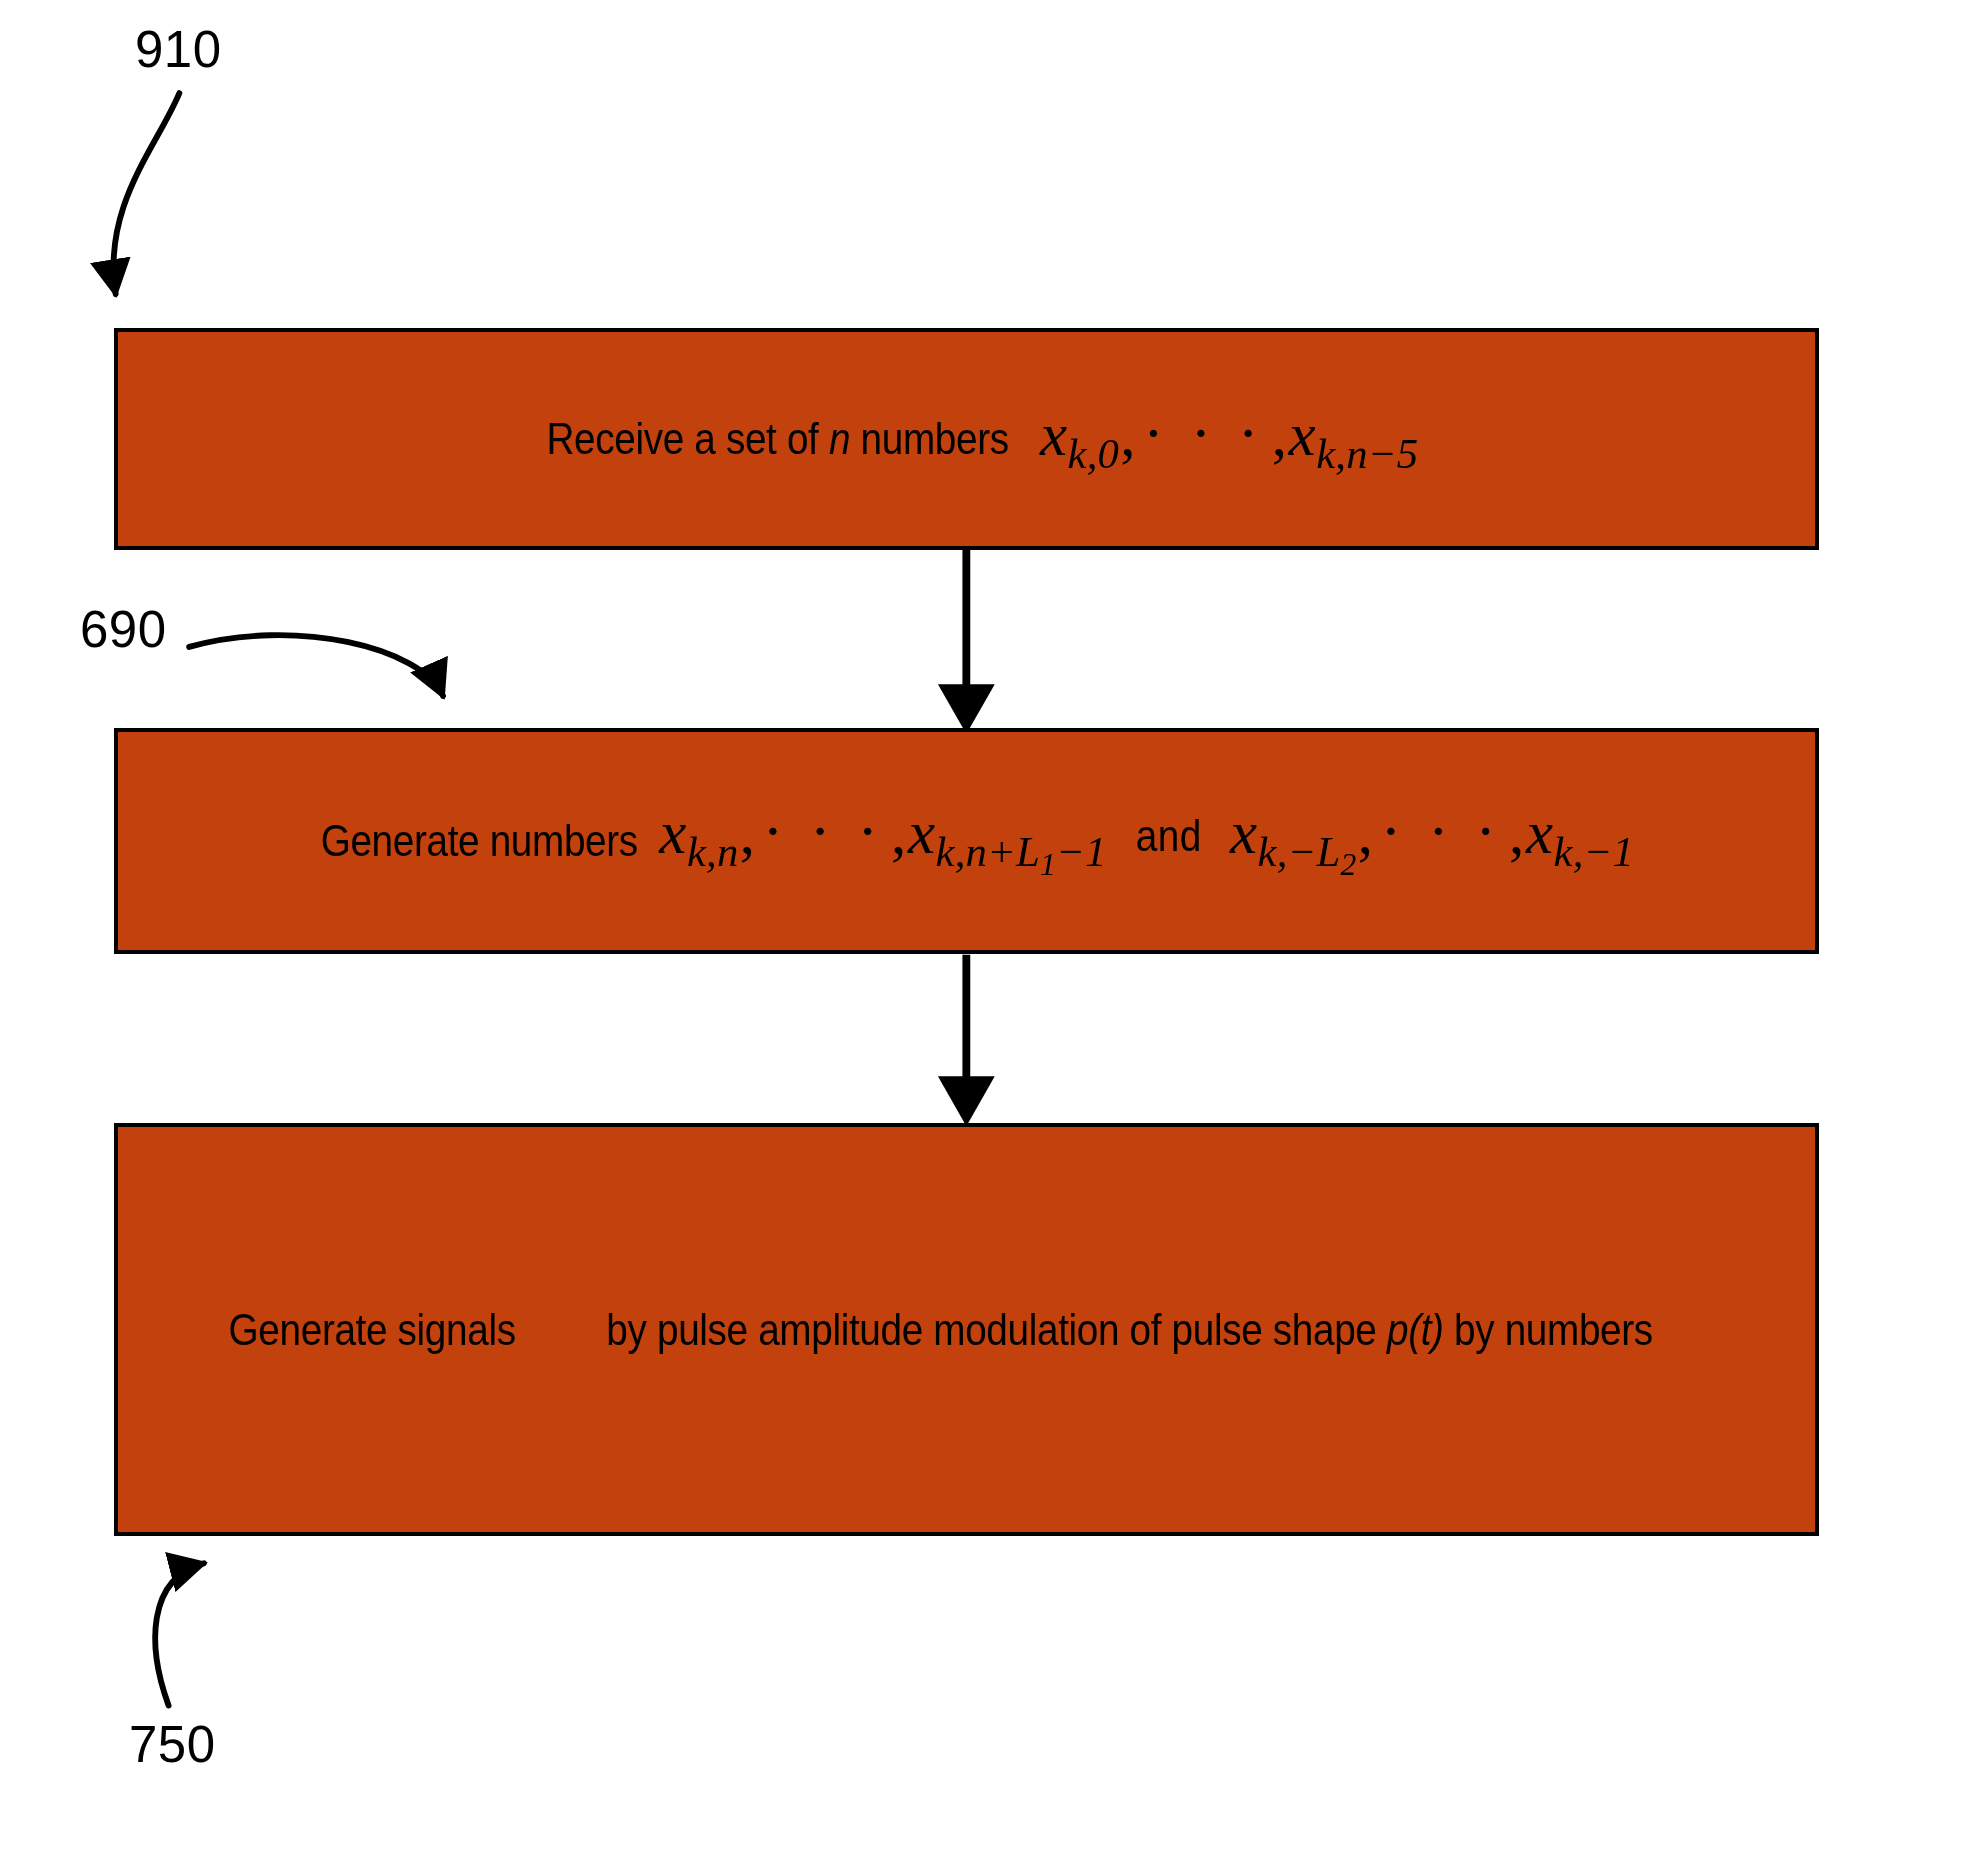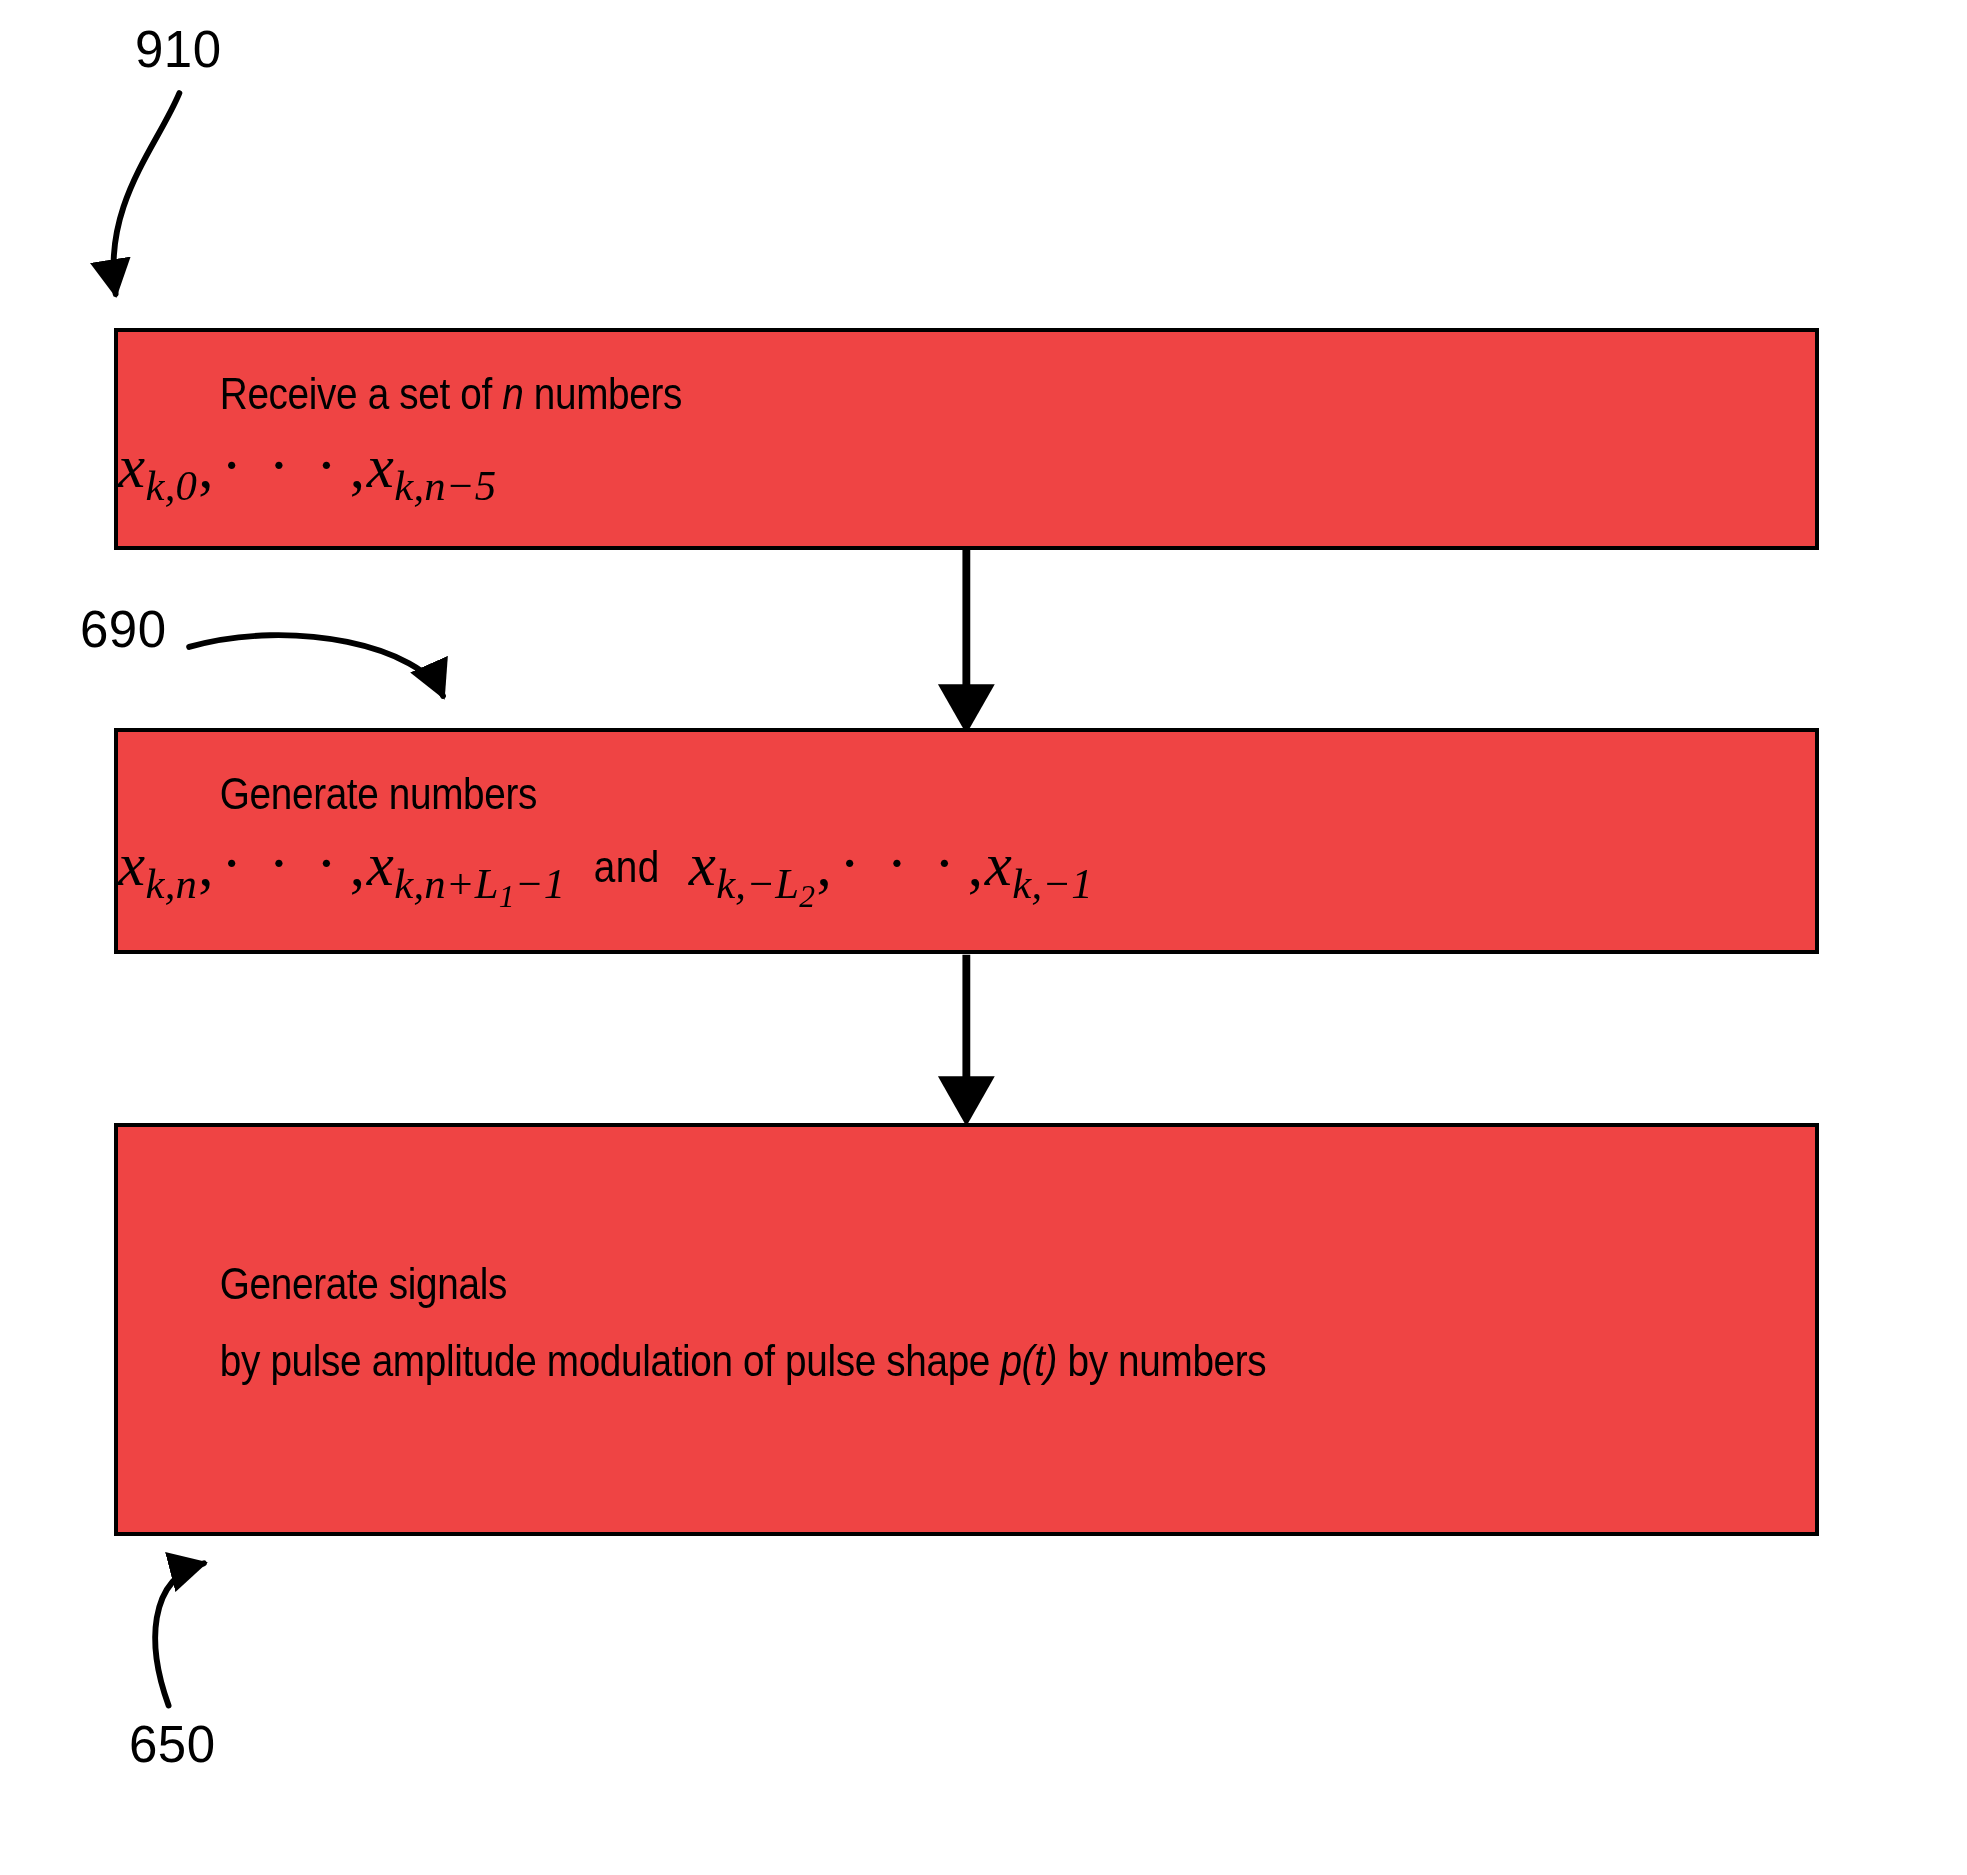--- a/index.html
+++ b/index.html
@@ -31,23 +31,23 @@
     width: 1967px;
     height: 1875px;
     pointer-events: none;
   }
 
   
   .proc-box {
     position: absolute;
     box-sizing: border-box;
     border: 4.9px solid #000000;
-    background: #ef4444;
+    background: #c2410c;
     display: flex;
-    flex-direction: column;
+    align-items: center;
     justify-content: center;
   }
   #box-910 { left: 114px; top: 328px;  width: 1705px; height: 222px; }
   #box-920 { left: 114px; top: 728px;  width: 1705px; height: 226px; }
   #box-930 { left: 114px; top: 1123px; width: 1705px; height: 413px; }
 
   
   .prose {
     font-family: "Liberation Sans", sans-serif;
     font-size: 44px;
@@ -159,21 +159,21 @@
     <g>
       <line x1="986" y1="974" x2="986" y2="1100" stroke="#000000" stroke-width="8"></line>
       <path d="M957,1098 L1015,1098 L986,1149 Z" fill="#000000"></path>
     </g>
   </svg>
 
   <div class="ref-num" id="ref-910">910</div>
 
   <div class="ref-num" id="ref-920">690</div>
 
-  <div class="ref-num" id="ref-930">650</div>
+  <div class="ref-num" id="ref-930">750</div>
 
   <div class="proc-box" id="box-910">
 
     <div class="prose"><span>Receive a set of </span><span class="it">n</span><span> numbers</span></div>
 
     <div class="row-gap-a"></div>
 
     <div class="math"><span>x</span><span class="sub">k,0</span><span class="op">,</span><span class="ell">· · ·</span><span class="op">,</span><span>x</span><span class="sub">k,n−5</span></div>
   </div>
 

